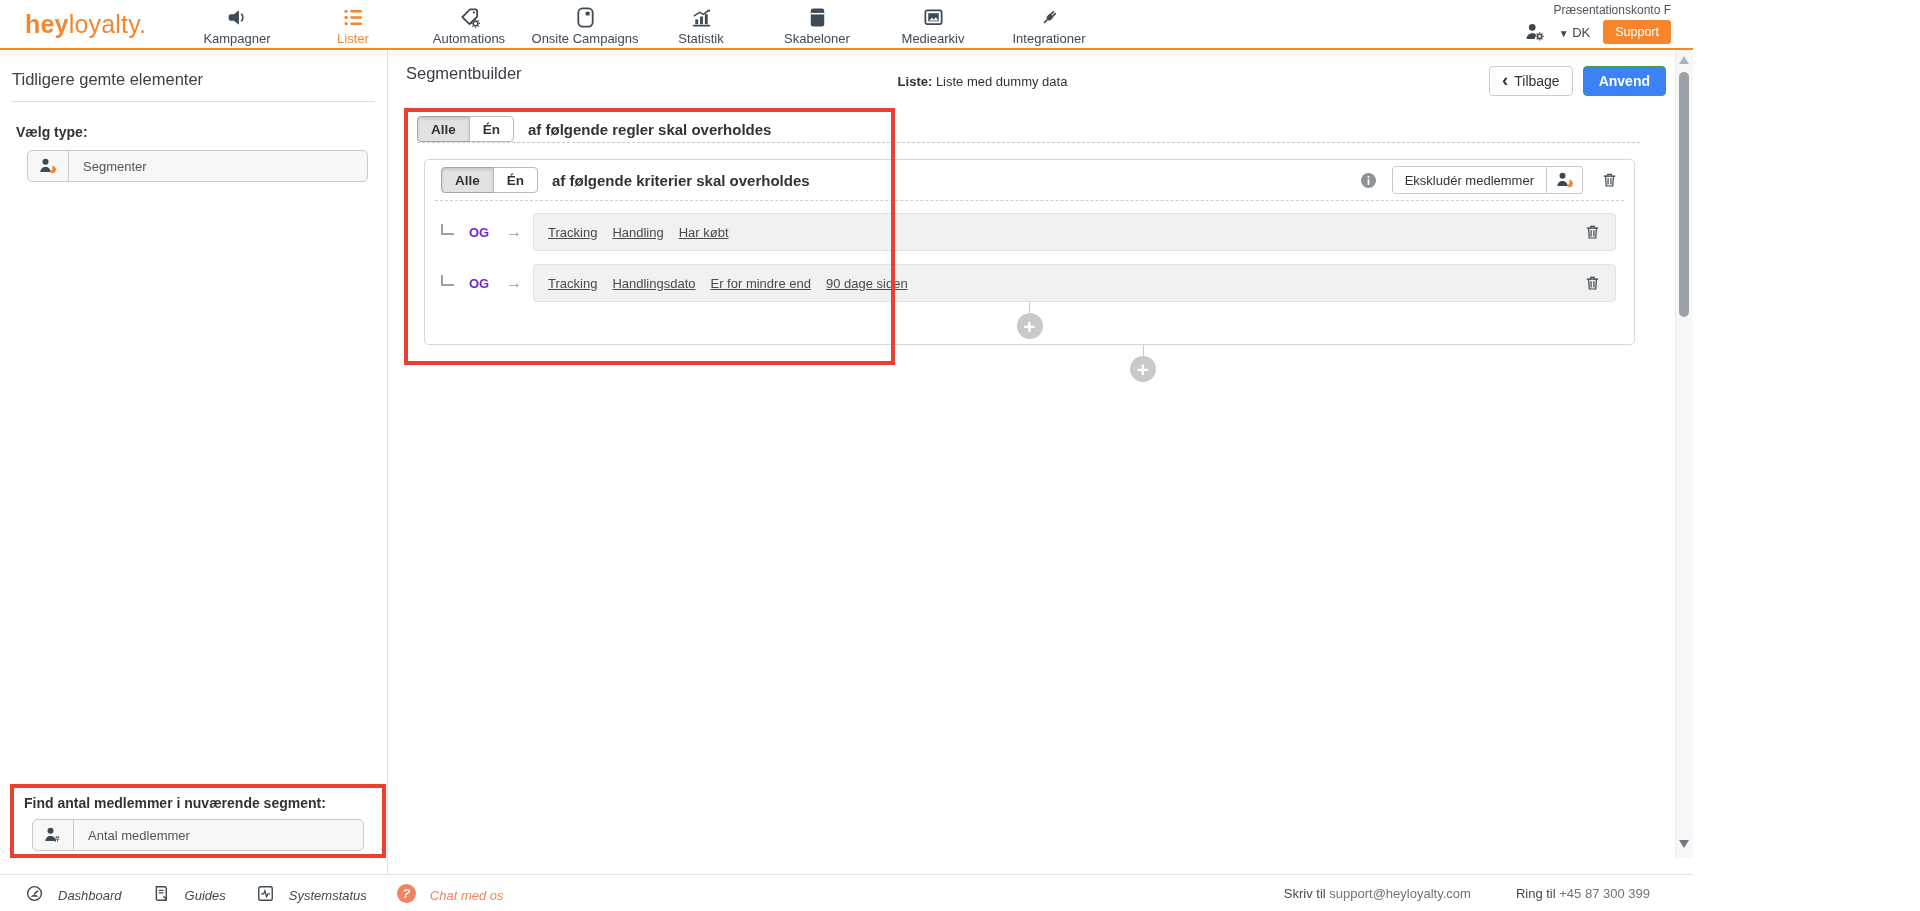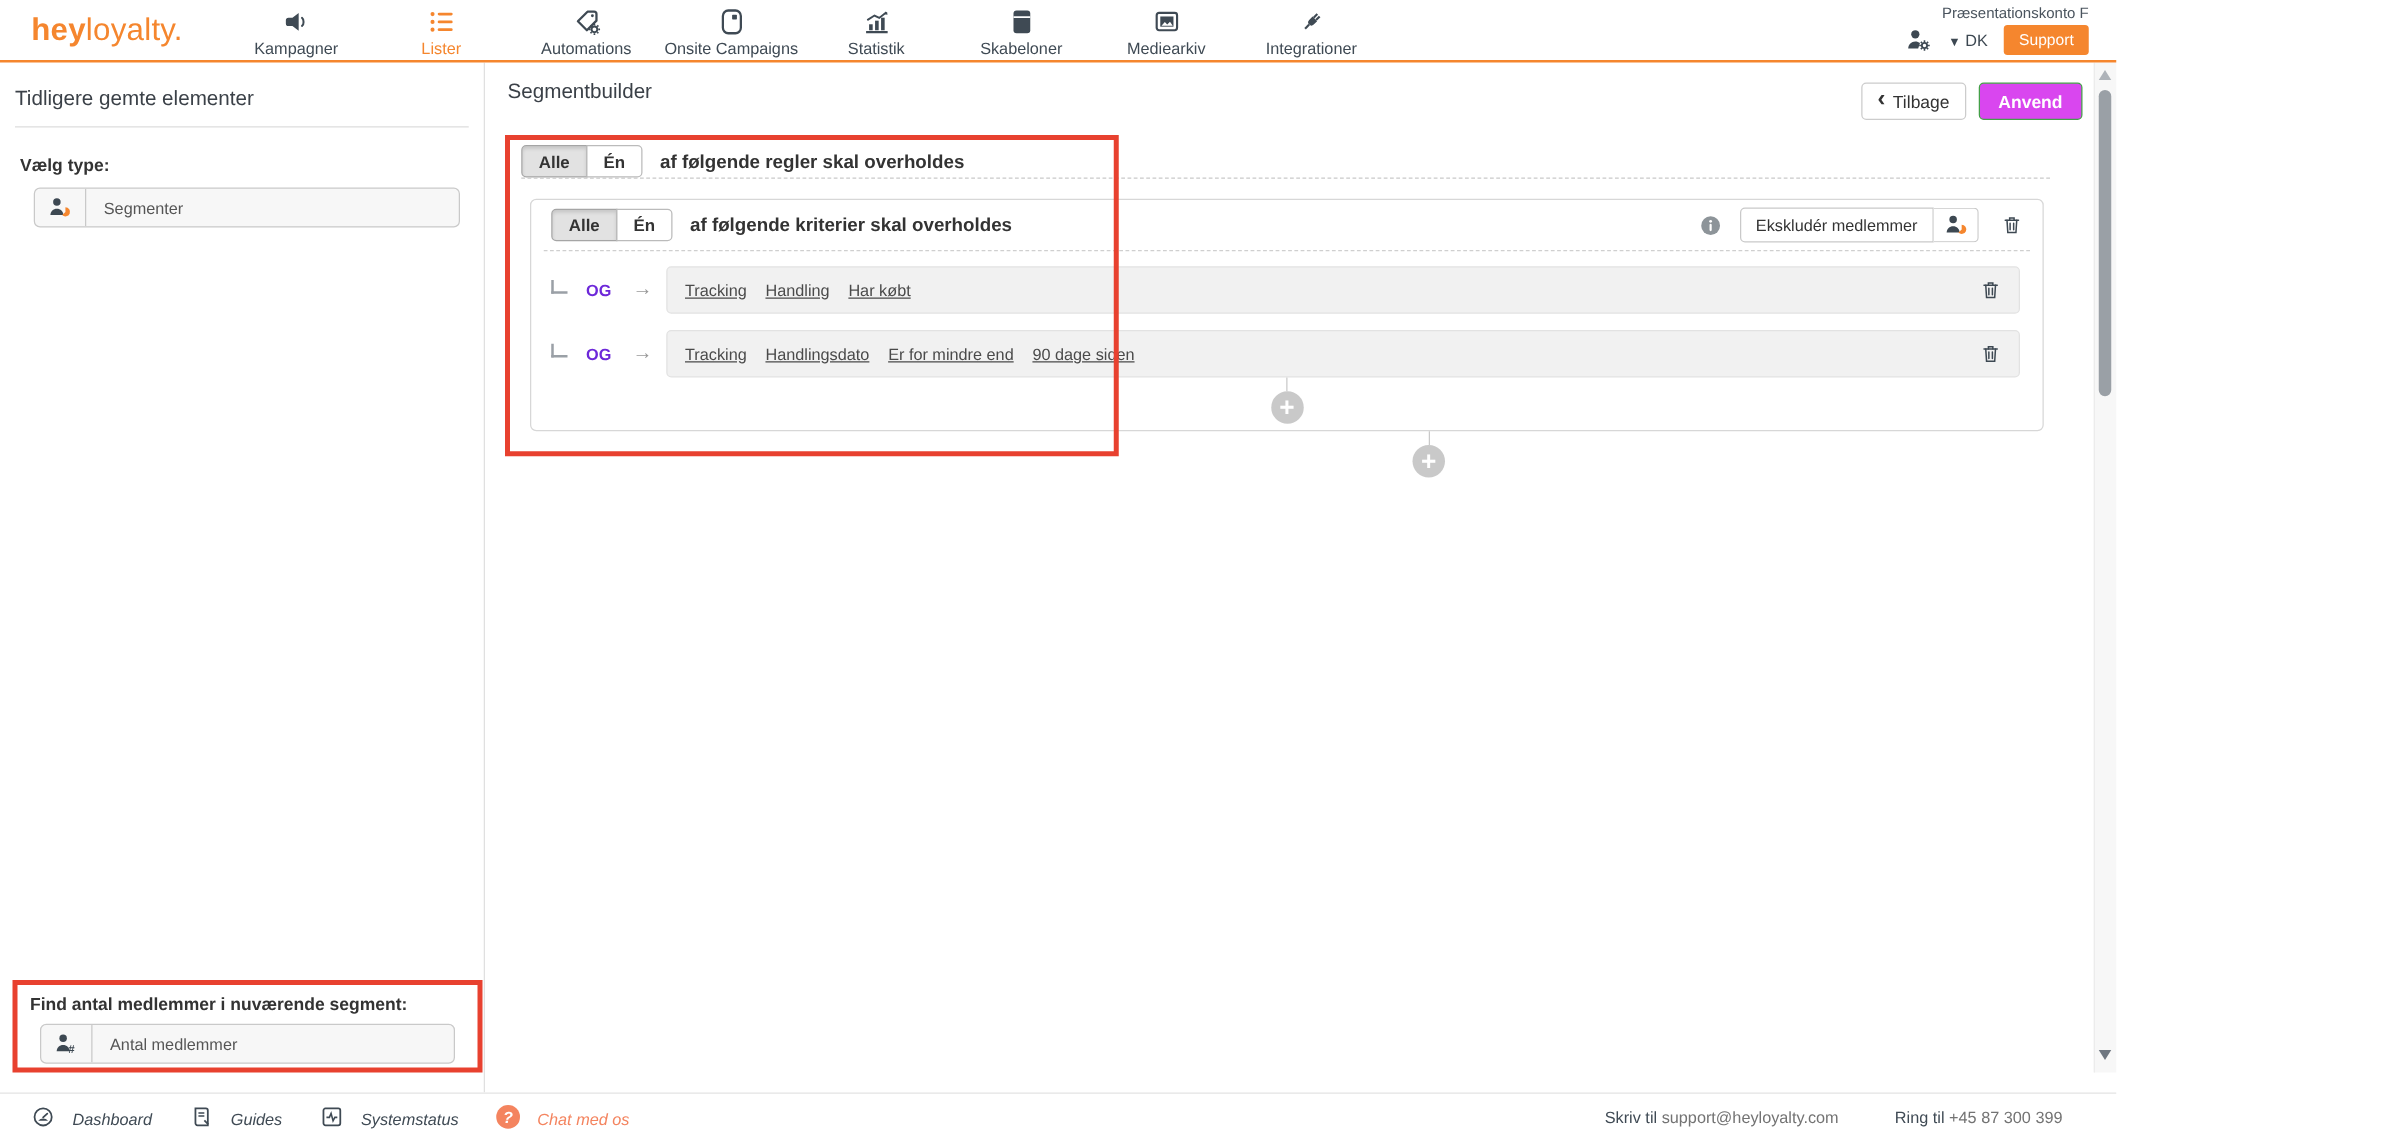--- a/index.html
+++ b/index.html
@@ -44,21 +44,21 @@
 
   
   main{position:absolute;left:389px;top:50px;right:17px;bottom:37px;background:#fff;}
   .m-title{position:absolute;left:17px;top:14px;font-size:16.5px;color:#3b4148;}
   .m-liste{position:absolute;left:0;right:100px;top:24px;text-align:center;font-size:13px;color:#333;}
   .m-liste b{font-weight:700;}
   .m-actions{position:absolute;right:10px;top:16px;display:flex;gap:10px;}
   .btn-back{background:#fff;border:1px solid #ccc;border-radius:4px;height:30px;padding:0 12px;
     font-size:14px;color:#333;display:flex;align-items:center;gap:6px;cursor:pointer;font-family:inherit;}
   .btn-back .chev{font-size:19px;font-weight:700;line-height:1;margin-top:-3px;}
-  .btn-apply{background:#d946ef;border:1px solid #43a047;border-radius:4px;height:30px;padding:0 15px;
+  .btn-apply{background:#3b82f6;border:1px solid #43a047;border-radius:4px;height:30px;padding:0 15px;
     color:#fff;font-size:14px;font-weight:700;cursor:pointer;font-family:inherit;}
 
   .builder{position:absolute;inset:0;}
   .toggle{display:inline-flex;}
   .t-btn{height:26px;padding:0 13px;font-size:13.5px;font-weight:700;color:#333;background:#fff;
     border:1px solid #bbb;cursor:pointer;font-family:inherit;}
   .t-btn:first-child{border-radius:4px 0 0 4px;}
   .t-btn:last-child{border-radius:0 4px 4px 0;margin-left:-1px;}
   .t-btn.on{background:#e2e2e2;border-color:#a5a5a5;box-shadow:inset 0 2px 3px rgba(0,0,0,.12);}
   .g-heading{font-size:15px;font-weight:700;color:#333;margin-left:14px;}
@@ -255,20 +255,21 @@
               <text x="13.8" y="20.6" font-size="11" font-weight="bold" fill="#3d4852" font-family="Liberation Sans, sans-serif">#</text>
             </svg>
         </span>
         <span class="ig-value">Antal medlemmer</span>
       </div>
     </div>
   </aside>
 
   <main>
     <div class="m-title">Segmentbuilder</div>
+    <div class="m-liste"><b>Liste:</b> <span>Liste med dummy data</span></div>
     <div class="m-actions">
       <button class="btn-back">
           <span class="chev">‹</span>
           <span>Tilbage</span>
         </button>
       <button class="btn-apply">Anvend</button>
     </div>
 
     <div class="builder">
 

